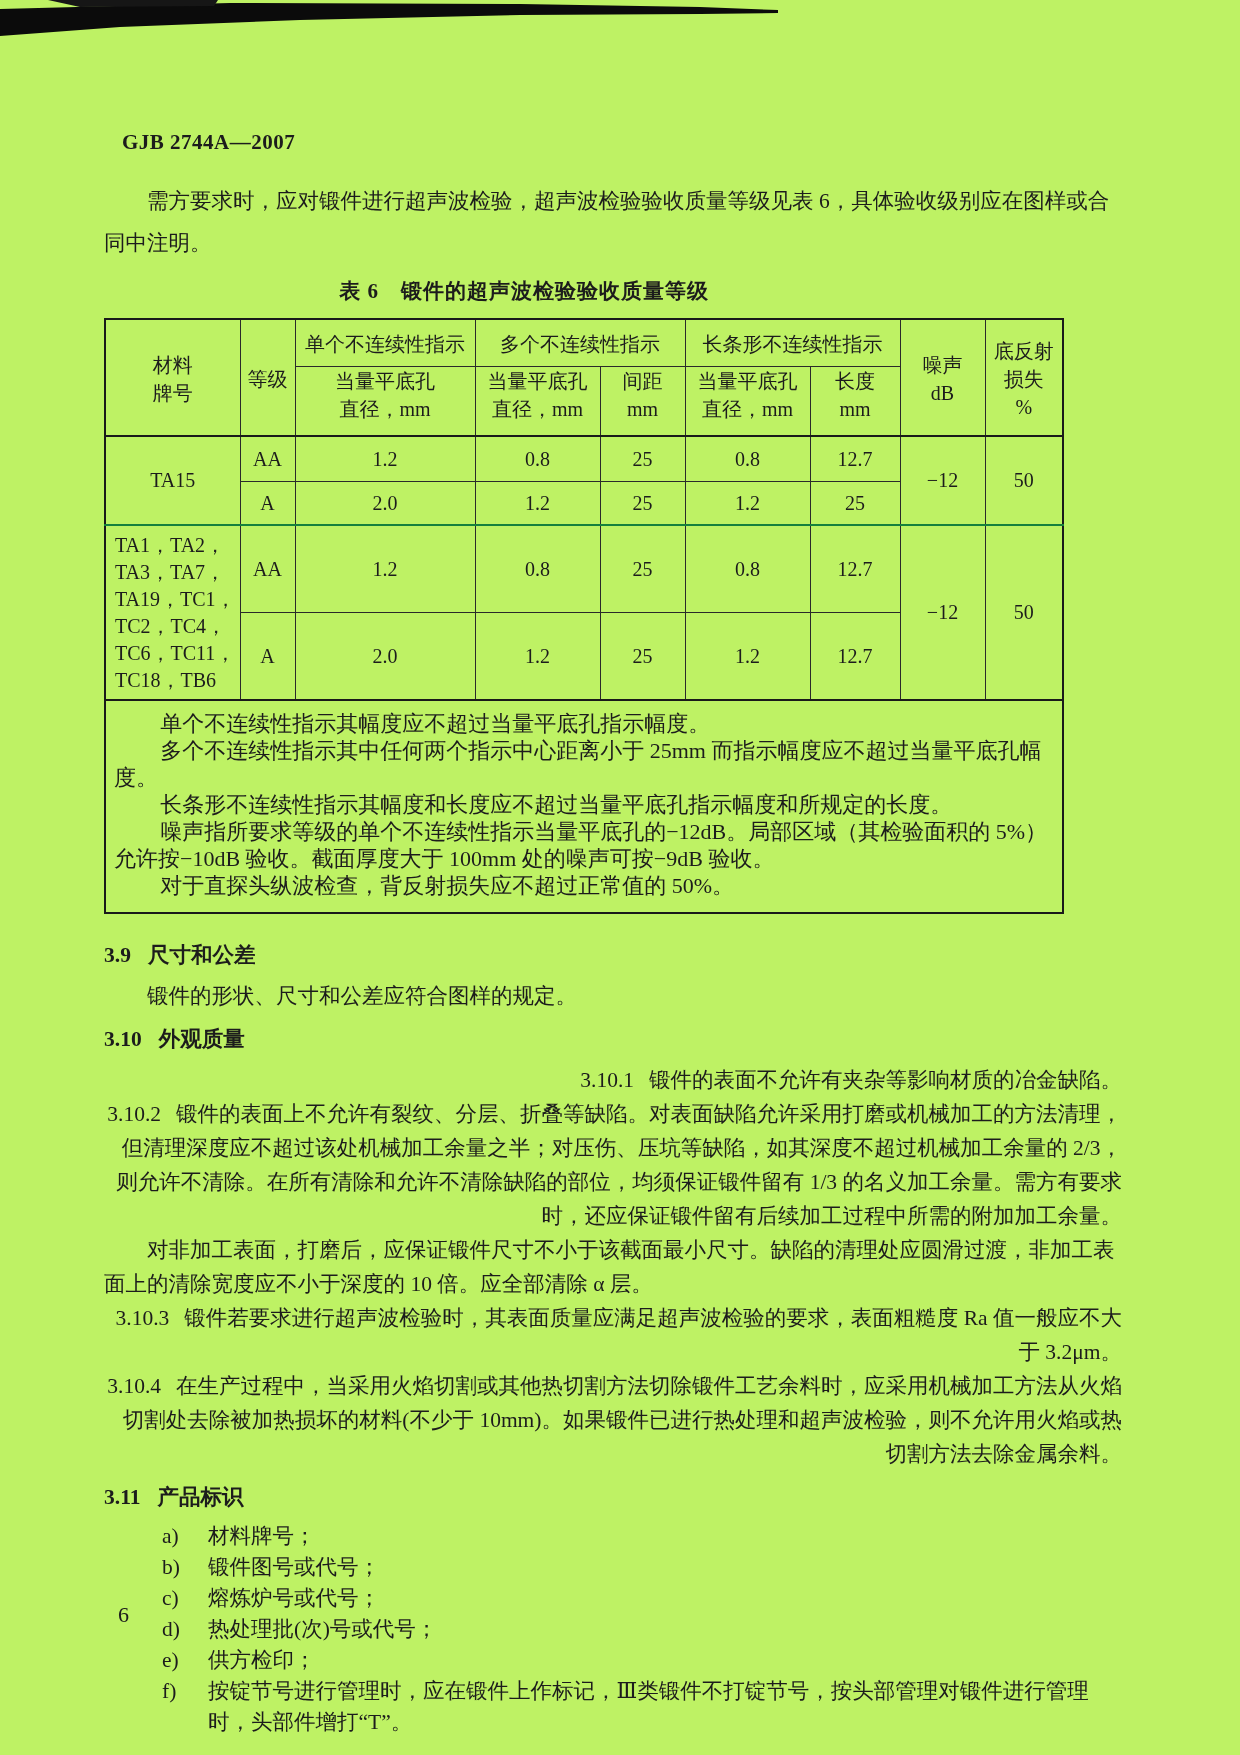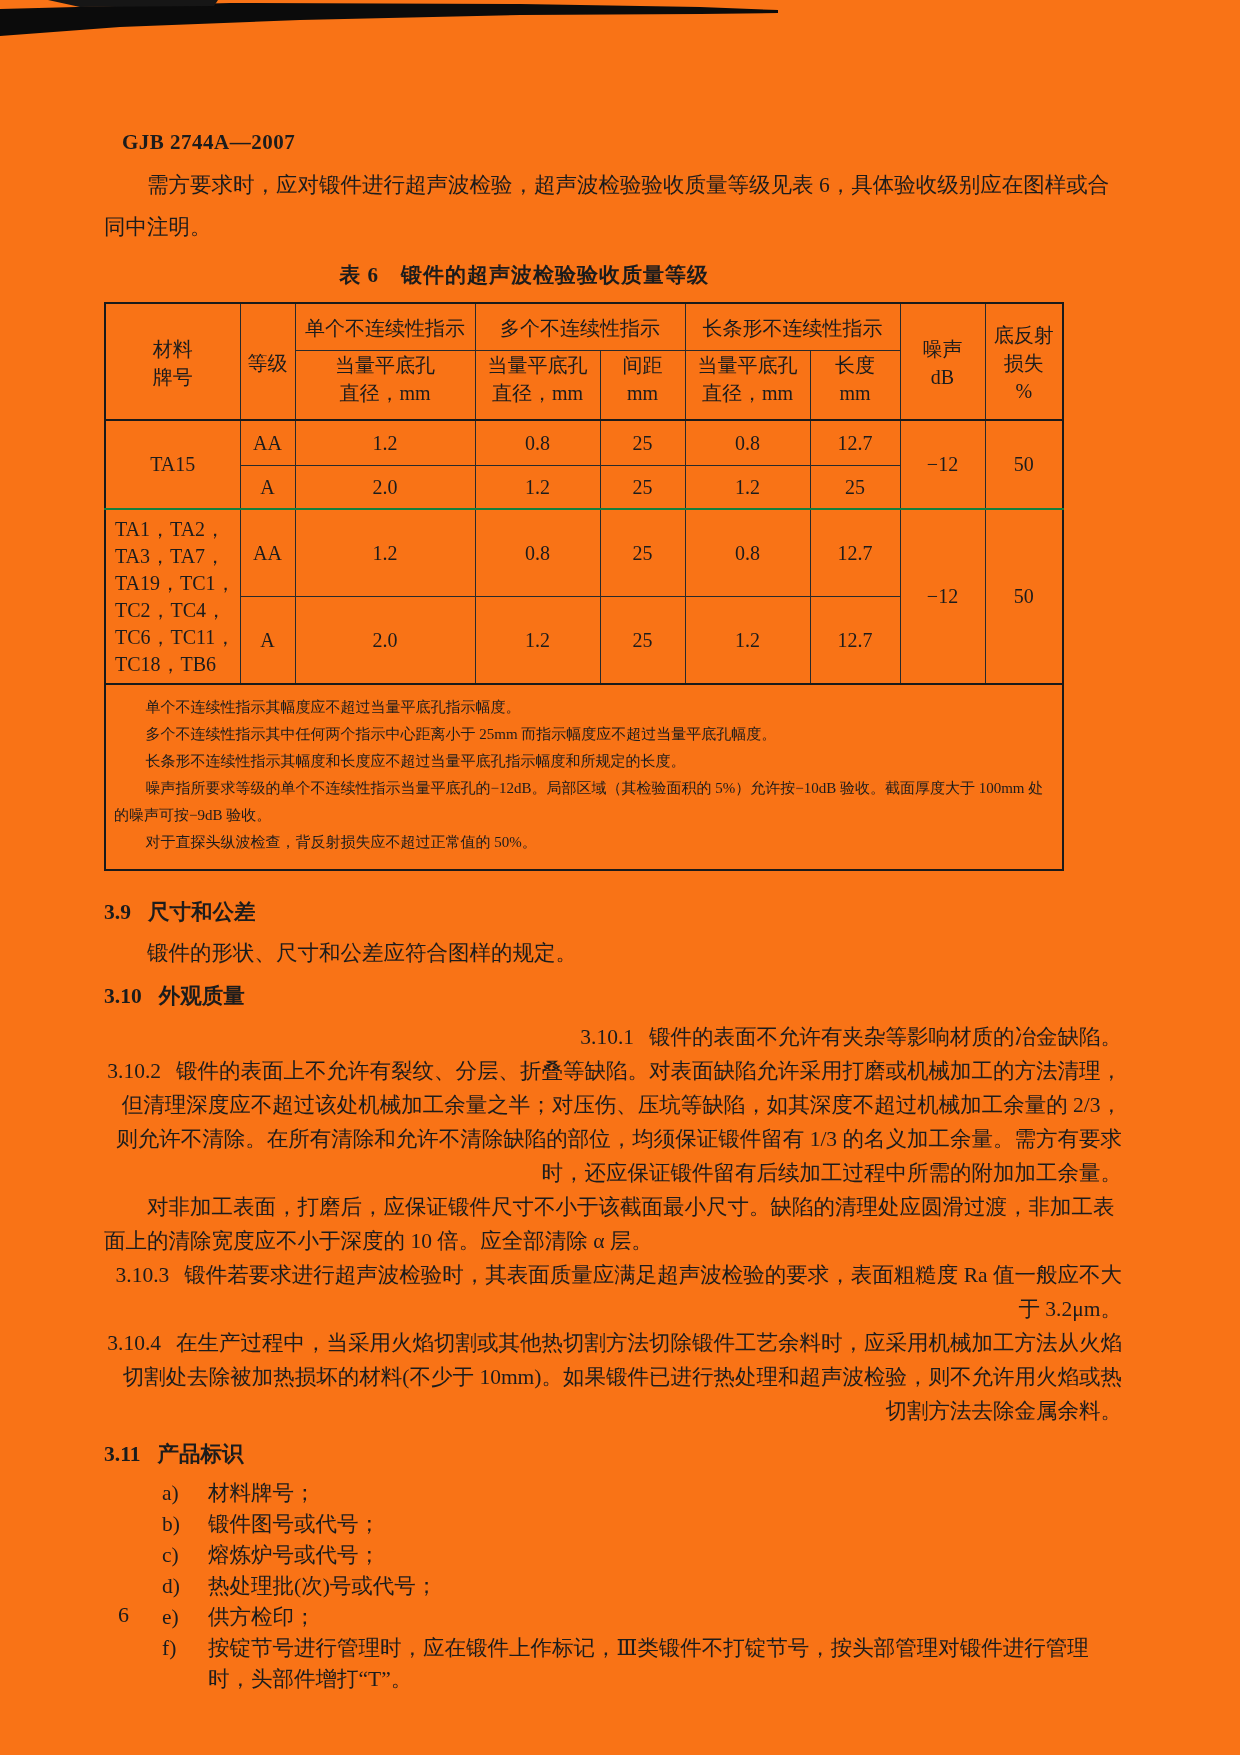--- a/index.html
+++ b/index.html
@@ -1,30 +1,30 @@
 <!DOCTYPE html>
 <html><head>
 <meta charset="utf-8">
 <style>
   html,body{margin:0;padding:0;background:#e8e8e8;}
   .page{
     position:relative;
     width:1240px;height:1755px;
-    background:#f97316;
+    background:#bef264;
     font-family:"Liberation Serif","DejaVu Serif",serif;
     color:#1c1c1c;
     overflow:hidden;
   }
   .artifact{position:absolute;top:0;left:0;}
   .doc-header{
     position:absolute;top:130px;left:122px;
     font-size:21px;font-weight:bold;letter-spacing:.5px;
   }
   .content{
-    position:absolute;top:164px;left:104px;width:1018px;
+    position:absolute;top:180px;left:104px;width:1018px;
     font-size:21.5px;line-height:34px;
   }
   p{margin:0;padding:0;}
   .ind{text-indent:2em;}
   .intro{line-height:42px;margin-bottom:6px;}
   .tablewrap{width:840px;}
   .table-title{
     text-align:center;font-weight:bold;font-size:21px;
     margin:10px 0 10px 0;letter-spacing:1px;
   }
@@ -48,21 +48,21 @@
   tbody tr.h40 td{height:40px;}
   tbody tr.h38 td{height:38px;}
   tbody tr.h82 td{height:82px;}
   tbody tr.grp2start td{border-top:2px solid #15803d;}
   td.material2{
     text-align:left;padding-left:9px;line-height:27px;font-size:20px;
   }
   tfoot td{border-top:2px solid #1a1a1a;}
   td.notes{
     text-align:left;padding:9px 12px 13px 8px;
-    font-size:15px;line-height:27px;white-space:normal;
+    font-size:22px;line-height:27px;white-space:normal;
   }
   td.notes p{text-indent:2.1em;}
   .sections{margin-top:24px;}
   .h3{
     font-weight:bold;font-size:21.5px;
     margin:9px 0 7px 0;line-height:34px;
   }
   .h3 .num{margin-right:17px;}
   .clause{line-height:34px;margin:0;text-align:right;}
   .clause .cnum{margin-right:15px;}

